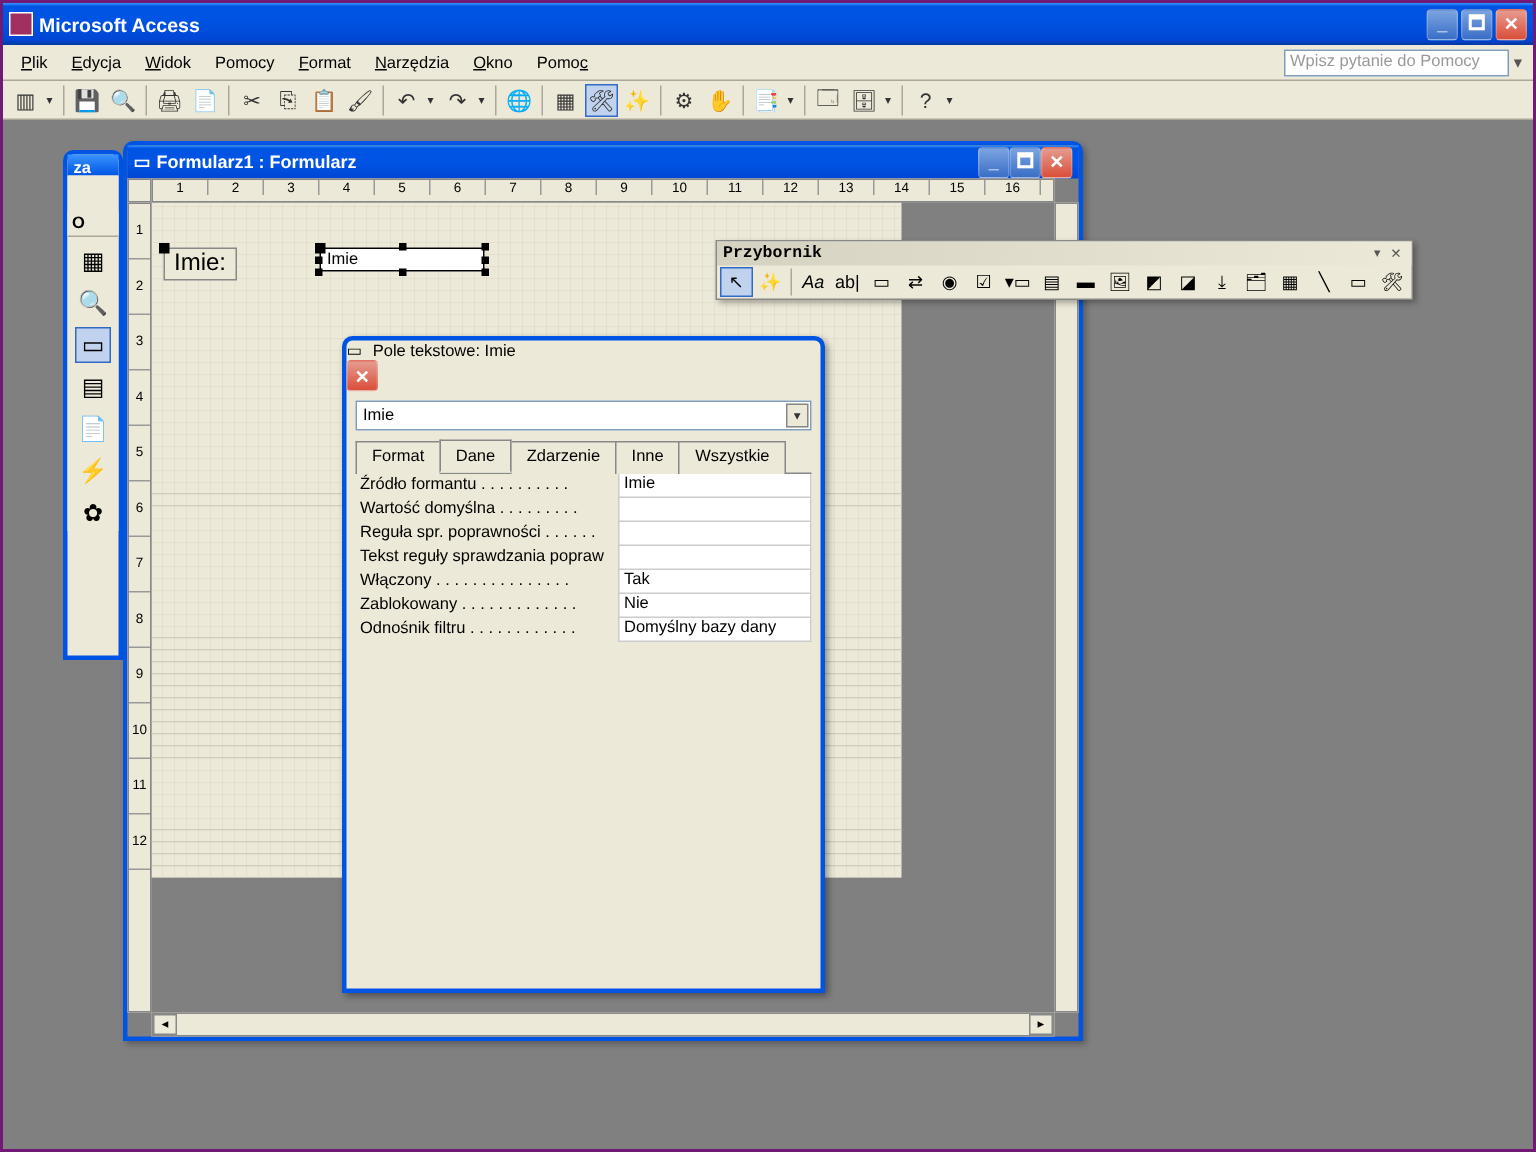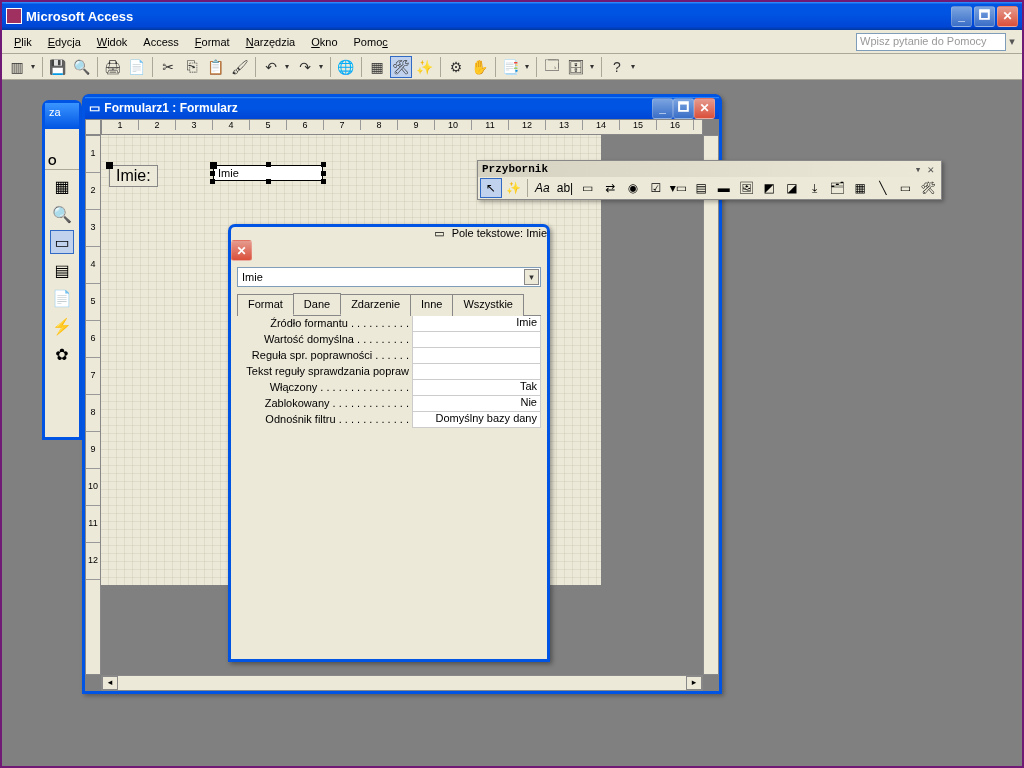--- a/index.html
+++ b/index.html
@@ -63,22 +63,22 @@
 
 .db-window {
   position: absolute;
   left: 40px; top: 20px;
   width: 40px; height: 340px;
   background: #ece9d8;
   border: 3px solid #0054e3;
   border-radius: 7px 7px 0 0;
 }
 .db-window .db-title {
-  height: 26px; background: linear-gradient(to bottom, #3a95ff,#0054e3);
-  color: white; font-size: 11px; font-weight: normal;
+  height: 14px; background: linear-gradient(to bottom, #3a95ff,#0054e3);
+  color: white; font-size: 11px; font-weight: bold;
   padding: 3px 4px; overflow: hidden; white-space: nowrap;
 }
 .db-sidebar { background: #ece9d8; padding-top: 24px; }
 .db-sidebar .db-label { font-size: 11px; padding: 2px 3px; background: #ece9d8; border-bottom:1px solid #aca899; font-weight:bold; }
 .db-sidebar .db-icon { width: 24px; height: 24px; margin: 4px auto; display: flex; align-items: center; justify-content: center; font-size: 16px; border:1px solid transparent;}
 .db-sidebar .db-icon.sel { border: 1px solid #316ac5; background: #c1d2ee; }
 
 .form-window {
   position: absolute;
   left: 80px; top: 14px;
@@ -112,21 +112,20 @@
 .scroll-v { position: absolute; top: 38px; right: 0; width: 16px; bottom: 16px; background: #ece9d8; border: 1px solid #888; }
 
 .prop-window {
   position: absolute;
   left: 226px; top: 144px;
   width: 322px; height: 438px;
   background: #ece9d8;
   border: 3px solid #0054e3;
   border-radius: 7px 7px 0 0;
   box-shadow: 2px 2px 5px rgba(0,0,0,0.4);
-  text-align: right;
 }
 .prop-body { padding: 6px; }
 .prop-combo { width: 100%; height: 20px; border: 1px solid #7f9db9; background: white; display: flex; align-items: center; padding: 0 4px; justify-content: space-between; }
 .prop-combo .arrow { font-size: 9px; color: #333; background:#ece9d8; border:1px solid #888; width:15px; height:16px; display:flex; align-items:center; justify-content:center; margin-right:-3px;}
 .prop-tabs { display: flex; margin-top: 6px; border-bottom: 1px solid #888; }
 .prop-tab { padding: 3px 10px; border: 1px solid #888; border-bottom: none; background: #ece9d8; margin-right: -1px; cursor: pointer; font-size: 11px; position: relative; top: 1px; }
 .prop-tab.active { background: #ece9d8; border-bottom: 1px solid #ece9d8; top: 0; padding-top:4px; padding-bottom:4px; z-index:1; }
 .prop-grid { border: none; margin-top: 0; }
 .prop-row { display: flex; height: 16px; font-size: 11px; }
 .prop-row .key { width: 175px; padding: 1px 3px; overflow: hidden; white-space: nowrap; }
@@ -159,21 +158,21 @@
       <div class="win-btn">_</div>
       <div class="win-btn">🗖</div>
       <div class="win-btn close">✕</div>
     </div>
   </div>
 
   <div class="menubar">
     <span class="menu-item"><u>P</u>lik</span>
     <span class="menu-item"><u>E</u>dycja</span>
     <span class="menu-item"><u>W</u>idok</span>
-    <span class="menu-item">Access</span>
+    <span class="menu-item">Pomocy</span>
     <span class="menu-item"><u>F</u>ormat</span>
     <span class="menu-item"><u>N</u>arzędzia</span>
     <span class="menu-item"><u>O</u>kno</span>
     <span class="menu-item">Pomo<u>c</u></span>
     <div class="help-box">Wpisz pytanie do Pomocy</div>
     <div class="help-arrow">▾</div>
   </div>
 
   <div class="toolbar">
     <div class="tbtn">▥</div>

